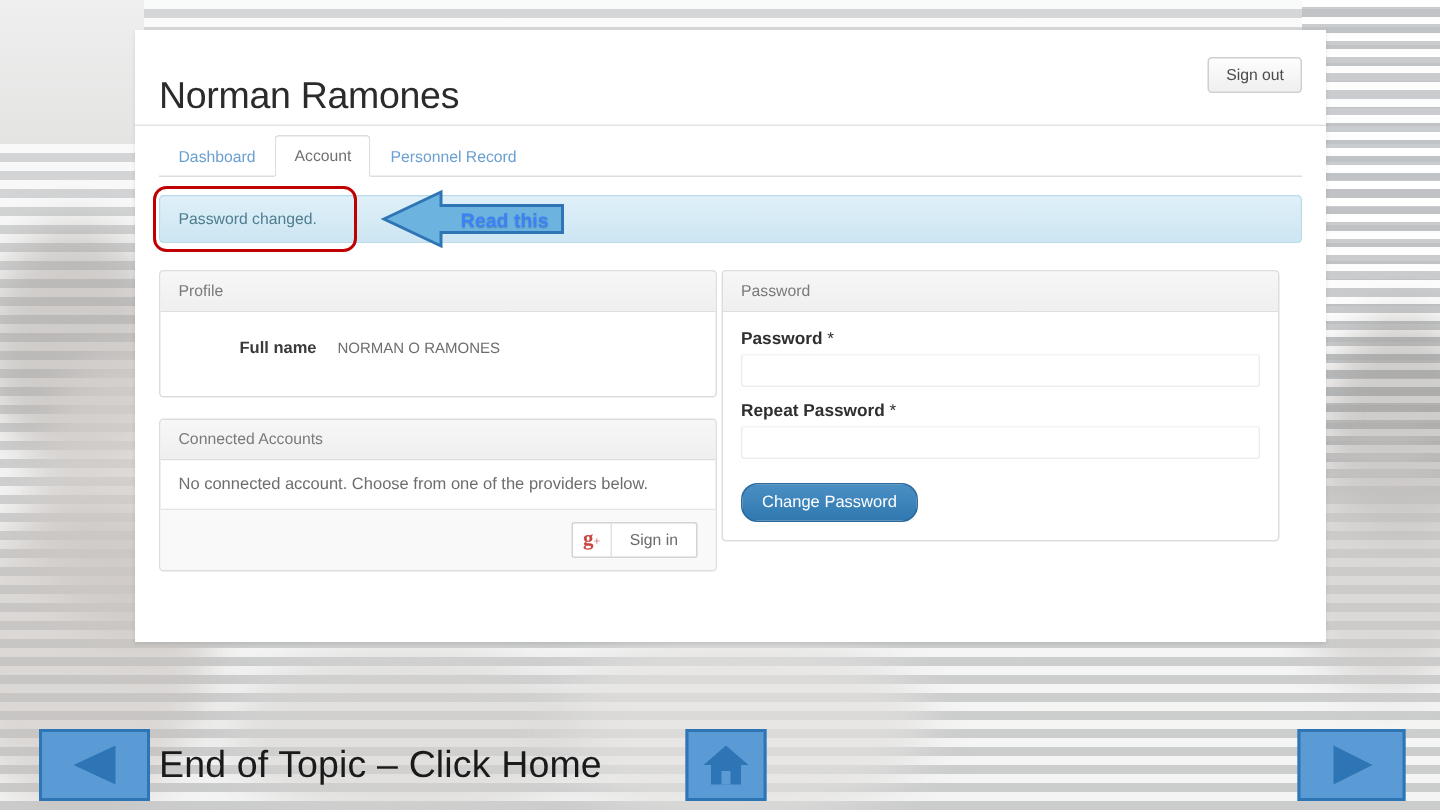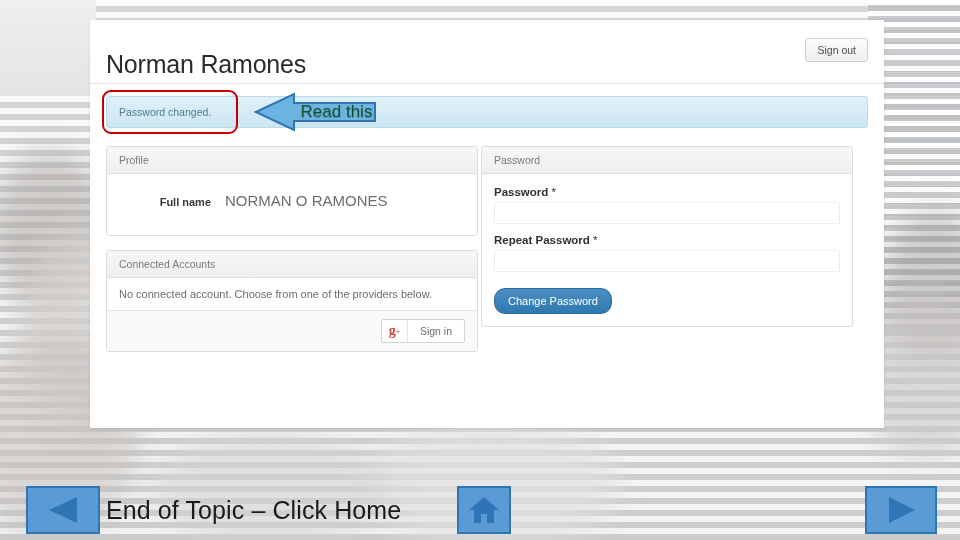--- a/index.html
+++ b/index.html
@@ -166,23 +166,23 @@
     width: 123px; height: 40px;
   }
   .callout svg { display: block; }
   .callout-label {
     position: absolute;
     left: 42px; top: 0;
     width: 81px; height: 40px;
     display: flex;
     align-items: center;
     justify-content: center;
-    font-size: 17px;
-    font-weight: 400;
-    color: #14532d;
+    font-size: 13px;
+    font-weight: 700;
+    color: #3b82f6;
     text-shadow: 0 1px 1px rgba(0,0,0,0.25);
   }
 
   
   .body-cols {
     display: flex;
     gap: 3px;
     margin: 18px 16px 0 16px;
   }
   .col { width: 372px; }
@@ -211,21 +211,21 @@
   }
   .form-label {
     width: 106px;
     text-align: right;
     padding-right: 14px;
     font-size: 11px;
     font-weight: bold;
     color: #3a3a3a;
   }
   .form-static {
-    font-size: 15px;
+    font-size: 10px;
     color: #6d6d6d;
   }
 
   .connected-text {
     font-size: 11px;
     color: #6d6d6d;
     padding: 10px 12px;
   }
   .panel-footer {
     border-top: 1px solid #e4e4e4;
@@ -345,20 +345,25 @@
   <div class="bg-blob blob7"></div>
   <div class="bg-blob blob8"></div>
 
   <div class="app-card">
 
     <div class="app-header">
       <div class="page-title">Norman Ramones</div>
       <button class="signout-btn">Sign out</button>
     </div>
 
+    <div class="tabs">
+      <div class="tab">Dashboard</div>
+      <div class="tab active">Account</div>
+      <div class="tab">Personnel Record</div>
+    </div>
 
     <div class="alert-row">
       <div class="alert-info">
         <span class="alert-text">Password changed.</span>
       </div>
       <div class="alert-highlight"></div>
 
       <div class="callout">
         <svg width="123" height="40" viewBox="0 0 123 40">
           <polygon points="2,20 40,2 40,11 121,11 121,29 40,29 40,38" fill="#6cb3e0" stroke="#2e75b6" stroke-width="2"></polygon>

